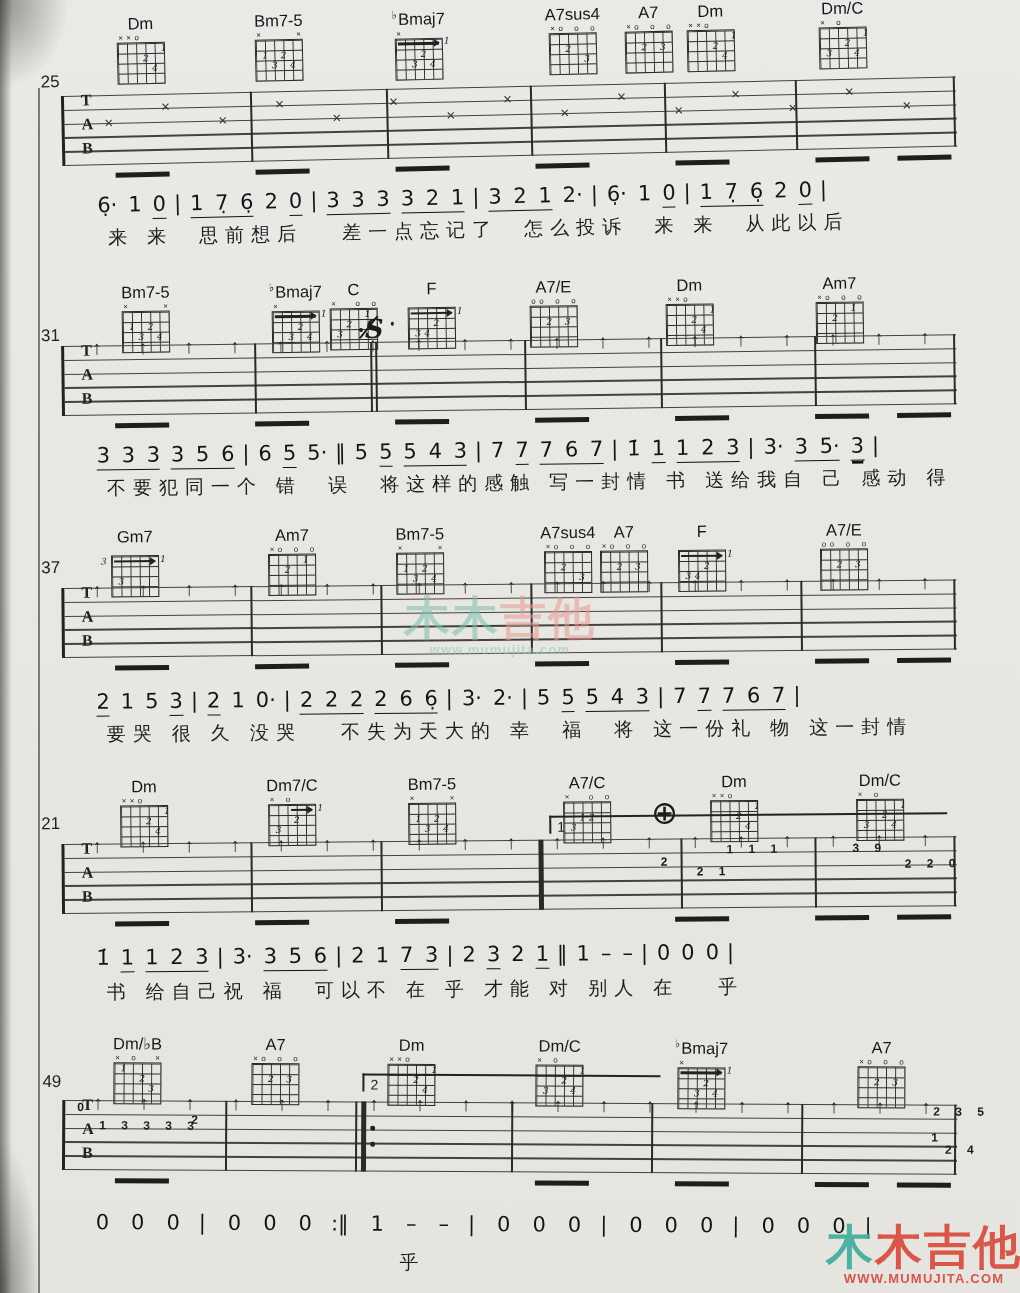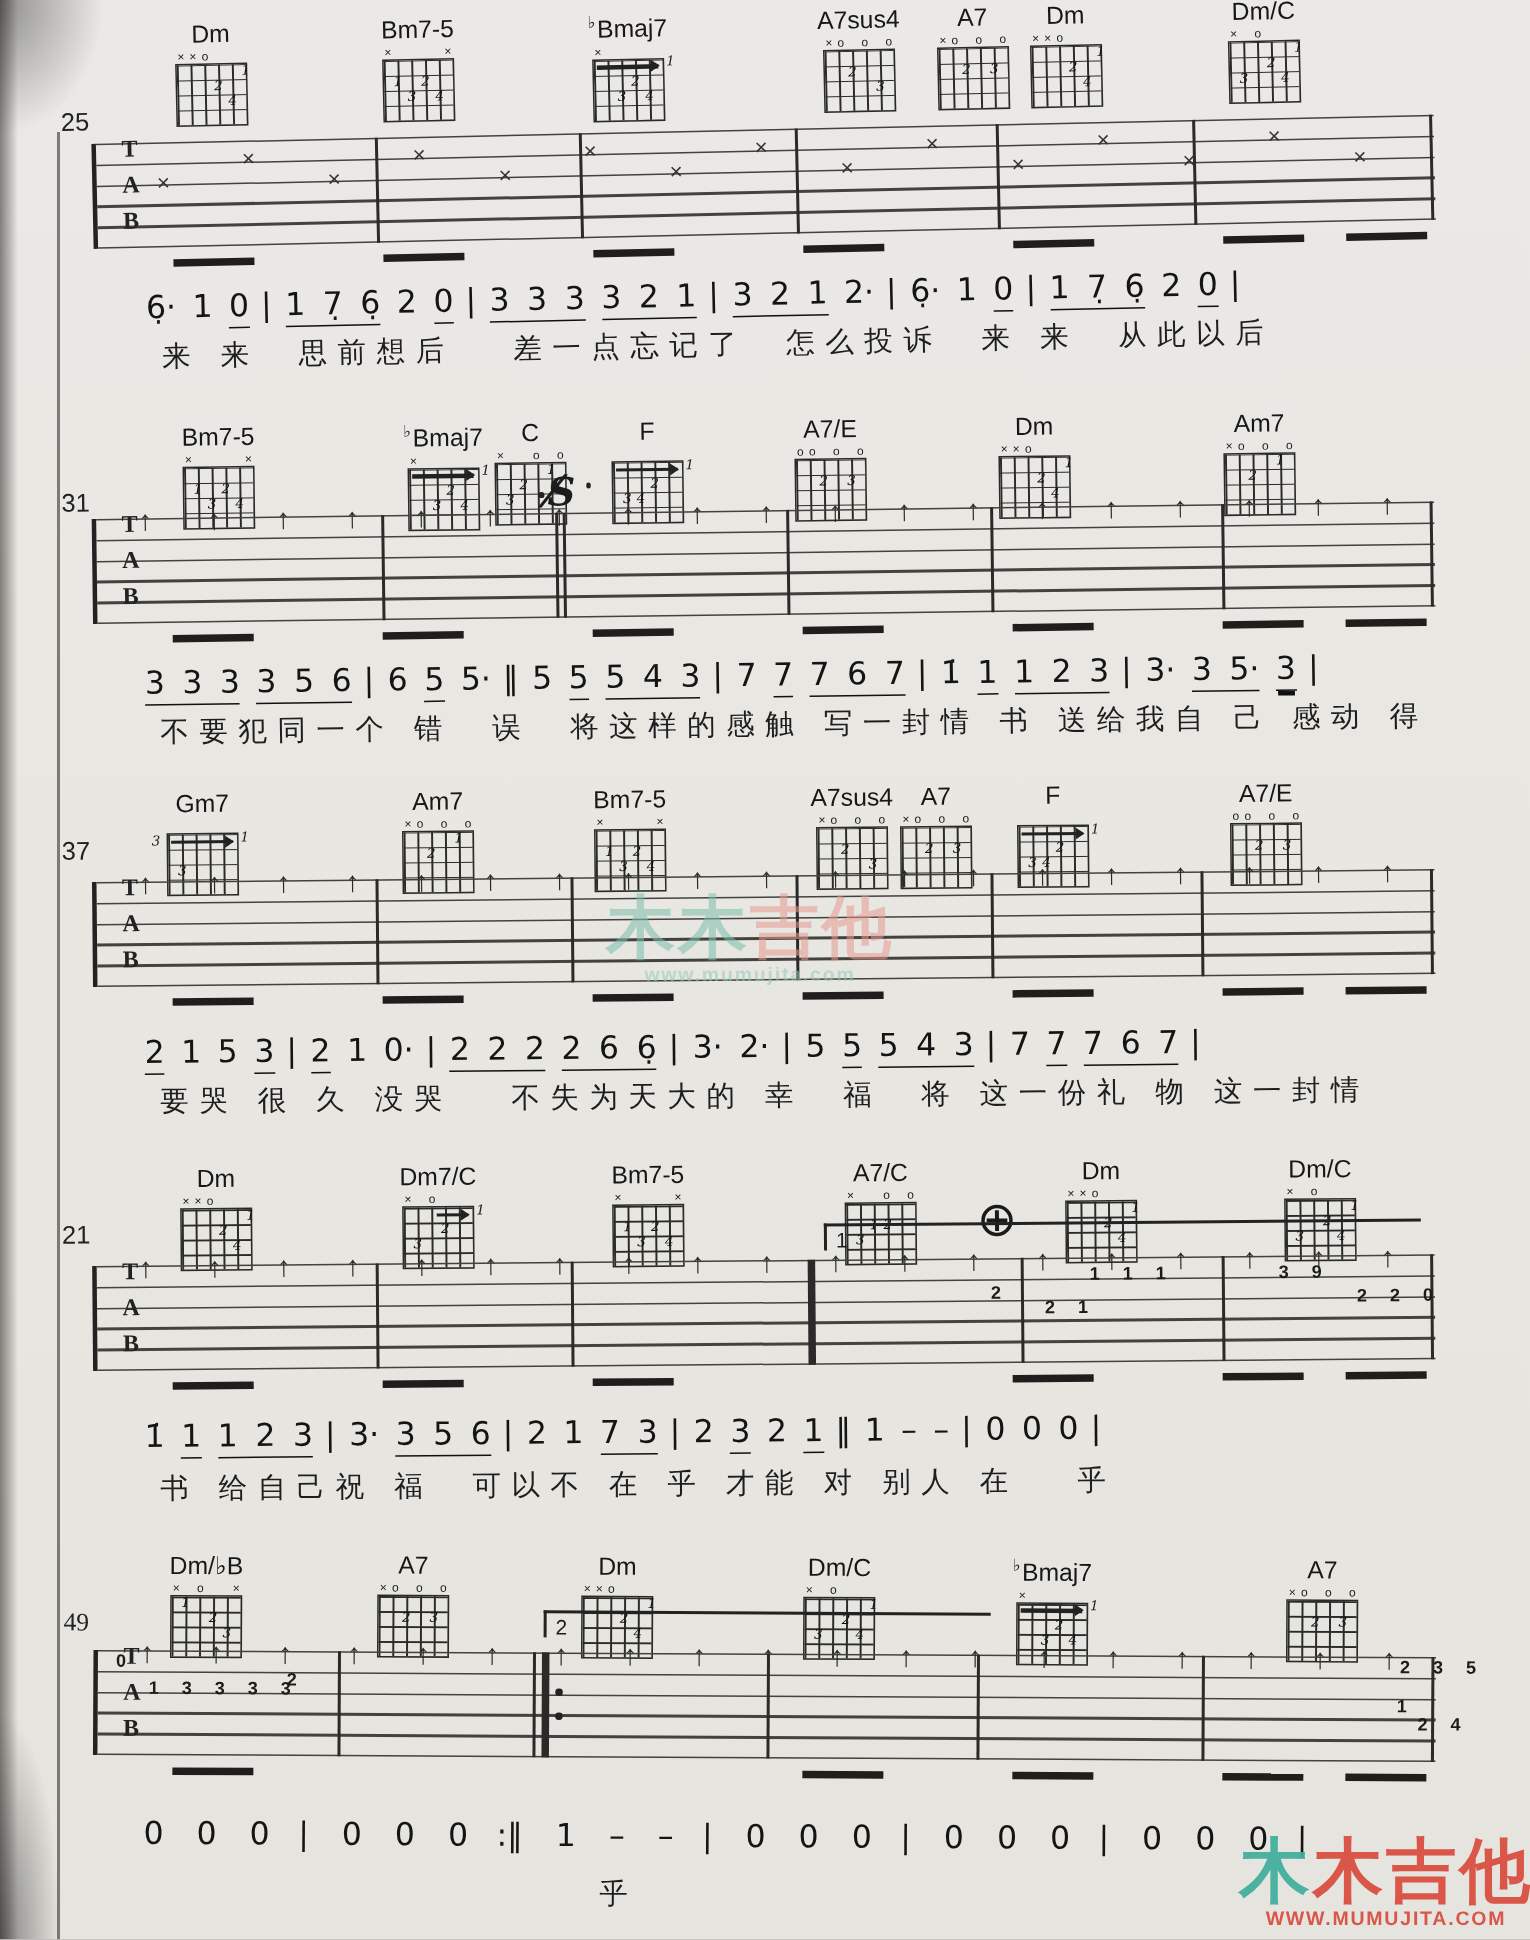--- a/index.html
+++ b/index.html
@@ -840,21 +840,21 @@
           <span class="tok">0</span>
           <span class="tok bar">|</span>
         </div>
         <div class="lyrics" style="left: 106px; top: 202px;">书 给自己祝 福  可以不 在 乎 才能 对 别人 在   乎</div>
         <span class="coda" style="left: 652px; top: 24px;">⊕</span>
         <div class="volta" style="left: 550px; top: 42px; width: 396px;">
           <span>1</span>
         </div>
       </div>
       <div class="system" style="top: 1034px; transform: rotate(0.3deg);">
-        <div class="measure-number" style="top: 38px; font-family: Liberation Serif, serif;">49</div>
+        <div class="measure-number" style="top: 38px;">49</div>
         <div class="chord-row">
           <div class="chord" style="left: 107px; top: 0px;">
             <div class="chord-name"><span class="cname">Dm/♭B</span></div>
             <div class="markers">
               <span class="mk">×</span>
               <span class="mk"></span>
               <span class="mk">o</span>
               <span class="mk"></span>
               <span class="mk"></span>
               <span class="mk">×</span>

